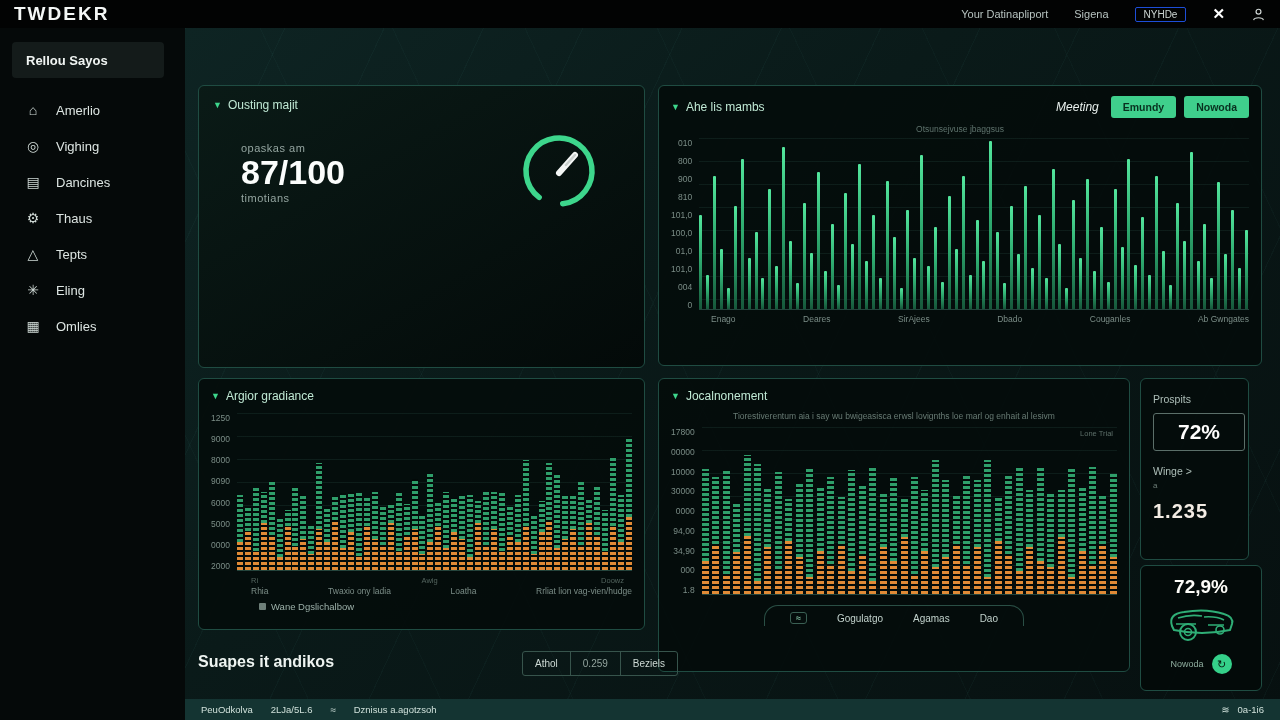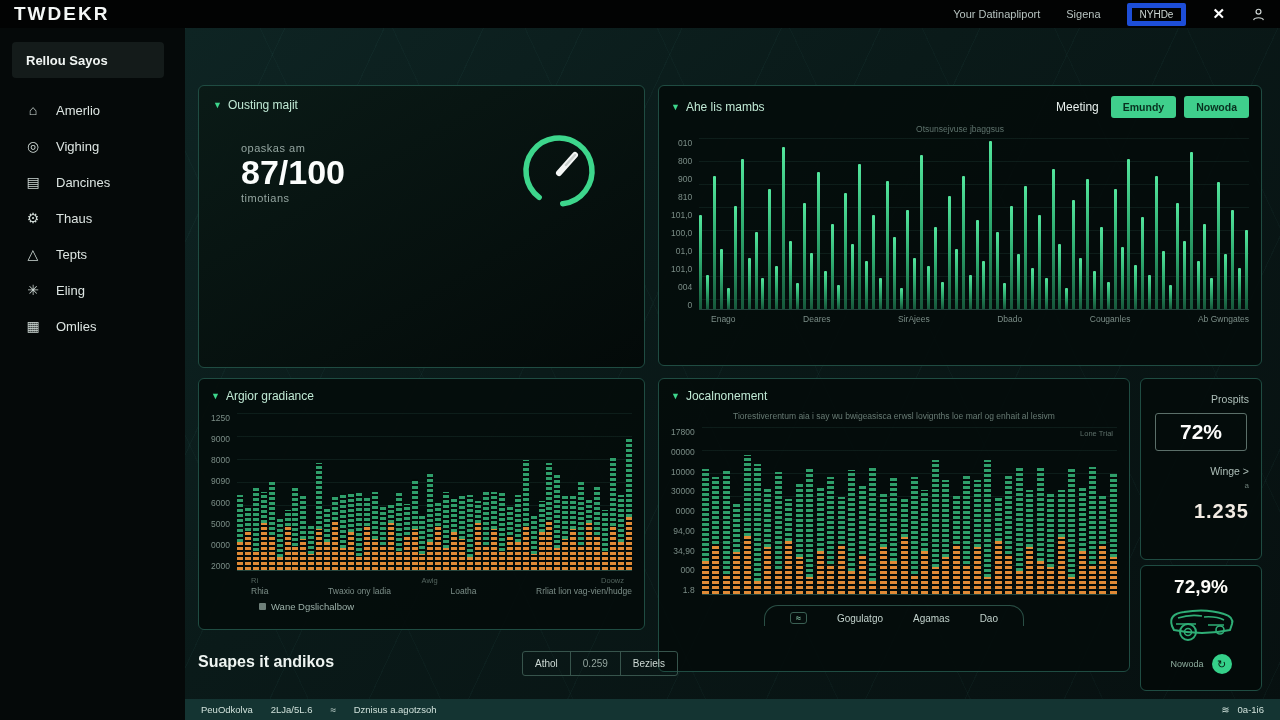--- a/index.html
+++ b/index.html
@@ -5,21 +5,21 @@
   * { margin:0; padding:0; box-sizing:border-box; }
   html,body { width:1280px; height:720px; overflow:hidden; background:#000; }
   body { font-family:"Liberation Sans", sans-serif; color:#e8efec; }
   .stage { position:absolute; top:0; left:0; width:1280px; height:720px; }
 
   
   .topbar { position:absolute; top:0; left:0; width:1280px; height:28px; background:#020303;
     display:flex; align-items:center; justify-content:space-between; padding:0 14px; z-index:5; }
   .logo { font-size:19px; font-weight:bold; letter-spacing:2px; color:#f4f7f6; }
   .topbar-right { display:flex; align-items:center; gap:26px; font-size:11px; color:#b6c2bf; }
-  .topbar-badge { border:5px solid #1d4ed8; border-radius:2px; padding:1px 8px; font-size:10px; color:#cdd6d3; }
+  .topbar-badge { border:1px solid #1d4ed8; border-radius:2px; padding:1px 8px; font-size:10px; color:#cdd6d3; }
   .top-x { font-size:15px; color:#fff; font-weight:bold; cursor:pointer; }
 
   
   .sidebar { position:absolute; top:28px; left:0; width:185px; height:692px; background:#050909; z-index:4; }
   .profile-btn { margin:14px 12px 6px 12px; width:152px; height:36px; background:#141b1a; border-radius:4px;
     display:flex; align-items:center; padding:0 14px; font-size:13px; font-weight:bold; color:#f1f5f3; }
   .nav { margin-top:14px; }
   .nav-item { display:flex; align-items:center; gap:14px; padding:10px 0 10px 24px; font-size:13px;
     color:#dde5e2; cursor:pointer; }
   .nav-item .glyph { width:18px; font-size:14px; color:#cfd9d5; text-align:center; }
@@ -62,21 +62,21 @@
     padding:4px 0 6px 0; text-align:center; }
   .mini-label { font-size:8.5px; color:#6e7f79; }
   .mini-value { font-size:17px; font-weight:bold; margin-top:1px; }
 
   
   .chart-a-card { left:473px; top:57px; width:604px; height:281px; padding:10px 12px; }
   .chart-b-card { left:13px;  top:350px; width:447px; height:252px; padding:10px 12px; }
   .chart-c-card { left:473px; top:350px; width:472px; height:294px; padding:10px 12px; }
   .chart-head { display:flex; align-items:center; justify-content:space-between; }
   .chart-head-right { display:flex; align-items:center; gap:8px; }
-  .meeting-label { font-size:12px; color:#e9f1ee; margin-right:4px; }
+  .meeting-label { font-size:12px; color:#e9f1ee; margin-right:4px;font-style:italic; }
   .grn-btn { background:#3fcf8c; color:#08301f; font-size:10.5px; font-weight:bold;
     border:none; border-radius:3px; padding:5px 12px; cursor:pointer; }
   .chart-note { text-align:center; font-size:8.5px; color:#5f736d; margin-top:6px; }
   .chart-zone { display:flex; margin-top:4px; }
   .yticks { display:flex; flex-direction:column; justify-content:space-between;
     text-align:right; font-size:8.5px; color:#7b8d87; padding-right:7px; }
   .plot { position:relative; flex:1; border-bottom:1px solid #24443c;
     background:repeating-linear-gradient(to bottom, rgba(70,130,115,0.14) 0 1px, transparent 1px 23px);
     display:flex; align-items:flex-end; justify-content:space-between; overflow:hidden; }
   .xlabels { display:flex; justify-content:space-between; font-size:8.5px; color:#7b8d87; margin-top:4px; }
@@ -85,21 +85,21 @@
   .sq { width:7px; height:7px; border-radius:1px; display:inline-block; }
   .micro-row { display:flex; justify-content:space-between; font-size:7.5px; color:#54655f; margin-top:5px; padding:0 8px; }
   .chart-sub { text-align:center; font-size:8.5px; color:#687b74; margin-top:8px; padding:0 12px; }
   .note-right { position:absolute; right:4px; top:2px; font-size:7.5px; color:#5d6f69; text-align:right; line-height:1.2; }
   .footer-pill { margin:10px auto 0 auto; width:260px; border:1px solid #2a4f45; border-bottom:none;
     border-radius:14px 14px 0 0; display:flex; align-items:center; justify-content:space-around;
     padding:6px 10px 2px 10px; font-size:10px; color:#c2d2cc; }
   .pill-ico { border:1px solid #3a5f53; border-radius:3px; font-size:9px; padding:0 5px; color:#9fe9c6; }
 
   
-  .right-a { left:955px; top:350px; width:122px; height:182px; padding:14px 12px; text-align:right; }
+  .right-a { left:955px; top:350px; width:109px; height:182px; padding:14px 12px; text-align:left; }
   .right-b { left:955px; top:537px; width:122px; height:126px; padding:10px 10px; text-align:center;
     background:rgba(3,10,9,0.96); }
   .rp-label { font-size:10.5px; color:#aebfb9; }
   .rp-valbox { margin:8px auto 14px auto; width:92px; height:38px; border:1px solid #5b6f69; border-radius:3px;
     display:flex; align-items:center; justify-content:center; font-size:21px; font-weight:bold; color:#fdfdfc; }
   .rp-sub { font-size:8px; color:#6e7f79; margin-top:4px; }
   .rp-value2 { font-size:20px; font-weight:bold; color:#f3ece4; margin-top:10px; letter-spacing:1px; }
   .rb-value { font-size:19px; font-weight:bold; color:#fdfcf8; }
   .rb-footer { display:flex; align-items:center; justify-content:center; gap:8px; margin-top:6px; }
   .rb-footer-label { font-size:9px; color:#8fae9f; }

